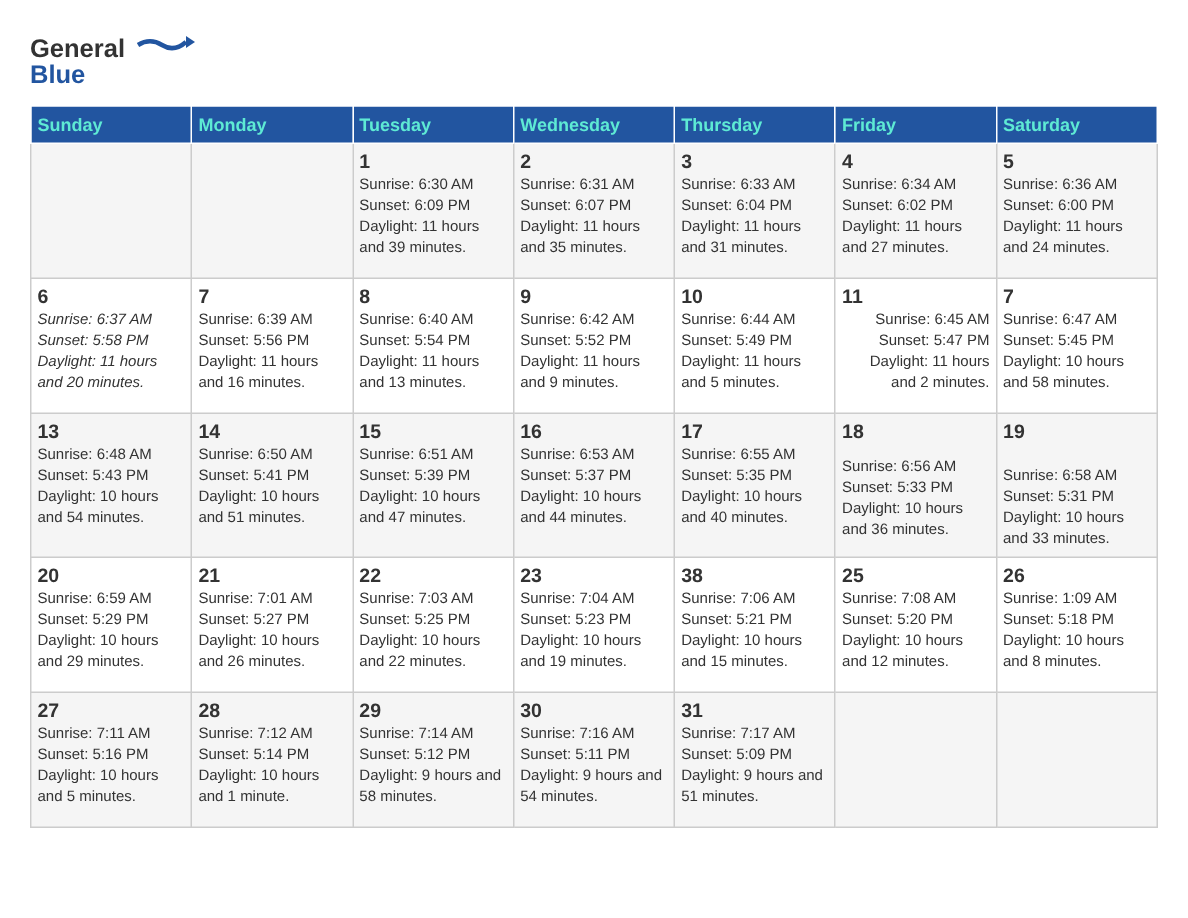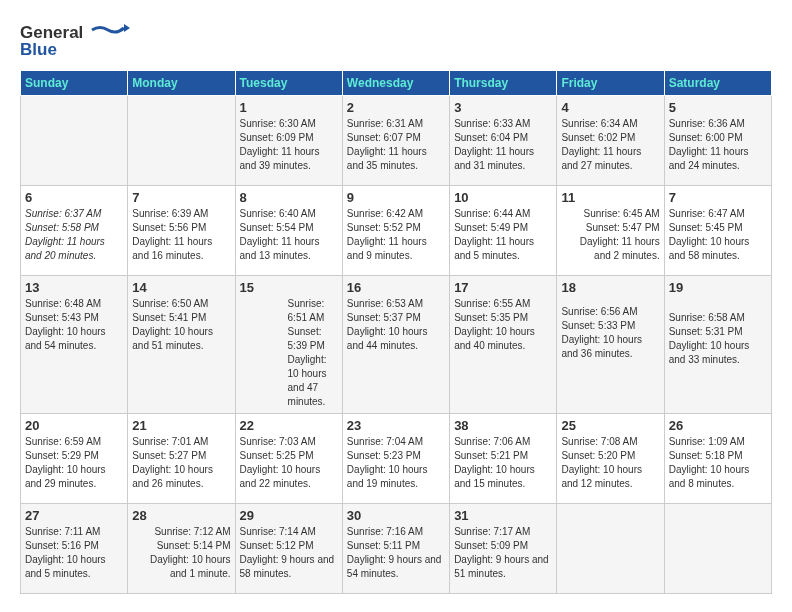--- a/index.html
+++ b/index.html
@@ -192,21 +192,21 @@
 Daylight: 10 hours and 54 minutes.</div>
         </td>
         <td>
           <span class="day-number">14</span>
           <div class="day-info" style="white-space: pre-line;">Sunrise: 6:50 AM
 Sunset: 5:41 PM
 Daylight: 10 hours and 51 minutes.</div>
         </td>
         <td>
           <span class="day-number">15</span>
-          <div class="day-info" style="white-space: pre-line; margin-left: 48px;">Sunrise: 6:51 AM
+          <div class="day-info" style="white-space: pre-line;">Sunrise: 6:51 AM
 Sunset: 5:39 PM
 Daylight: 10 hours and 47 minutes.</div>
         </td>
         <td>
           <span class="day-number">16</span>
           <div class="day-info" style="white-space: pre-line;">Sunrise: 6:53 AM
 Sunset: 5:37 PM
 Daylight: 10 hours and 44 minutes.</div>
         </td>
         <td>
@@ -274,21 +274,21 @@
       </tr>
       <tr>
         <td>
           <span class="day-number">27</span>
           <div class="day-info" style="white-space: pre-line;">Sunrise: 7:11 AM
 Sunset: 5:16 PM
 Daylight: 10 hours and 5 minutes.</div>
         </td>
         <td>
           <span class="day-number">28</span>
-          <div class="day-info" style="white-space: pre-line; text-align: right;">Sunrise: 7:12 AM
+          <div class="day-info" style="white-space: pre-line;">Sunrise: 7:12 AM
 Sunset: 5:14 PM
 Daylight: 10 hours and 1 minute.</div>
         </td>
         <td>
           <span class="day-number">29</span>
           <div class="day-info" style="white-space: pre-line;">Sunrise: 7:14 AM
 Sunset: 5:12 PM
 Daylight: 9 hours and 58 minutes.</div>
         </td>
         <td>

